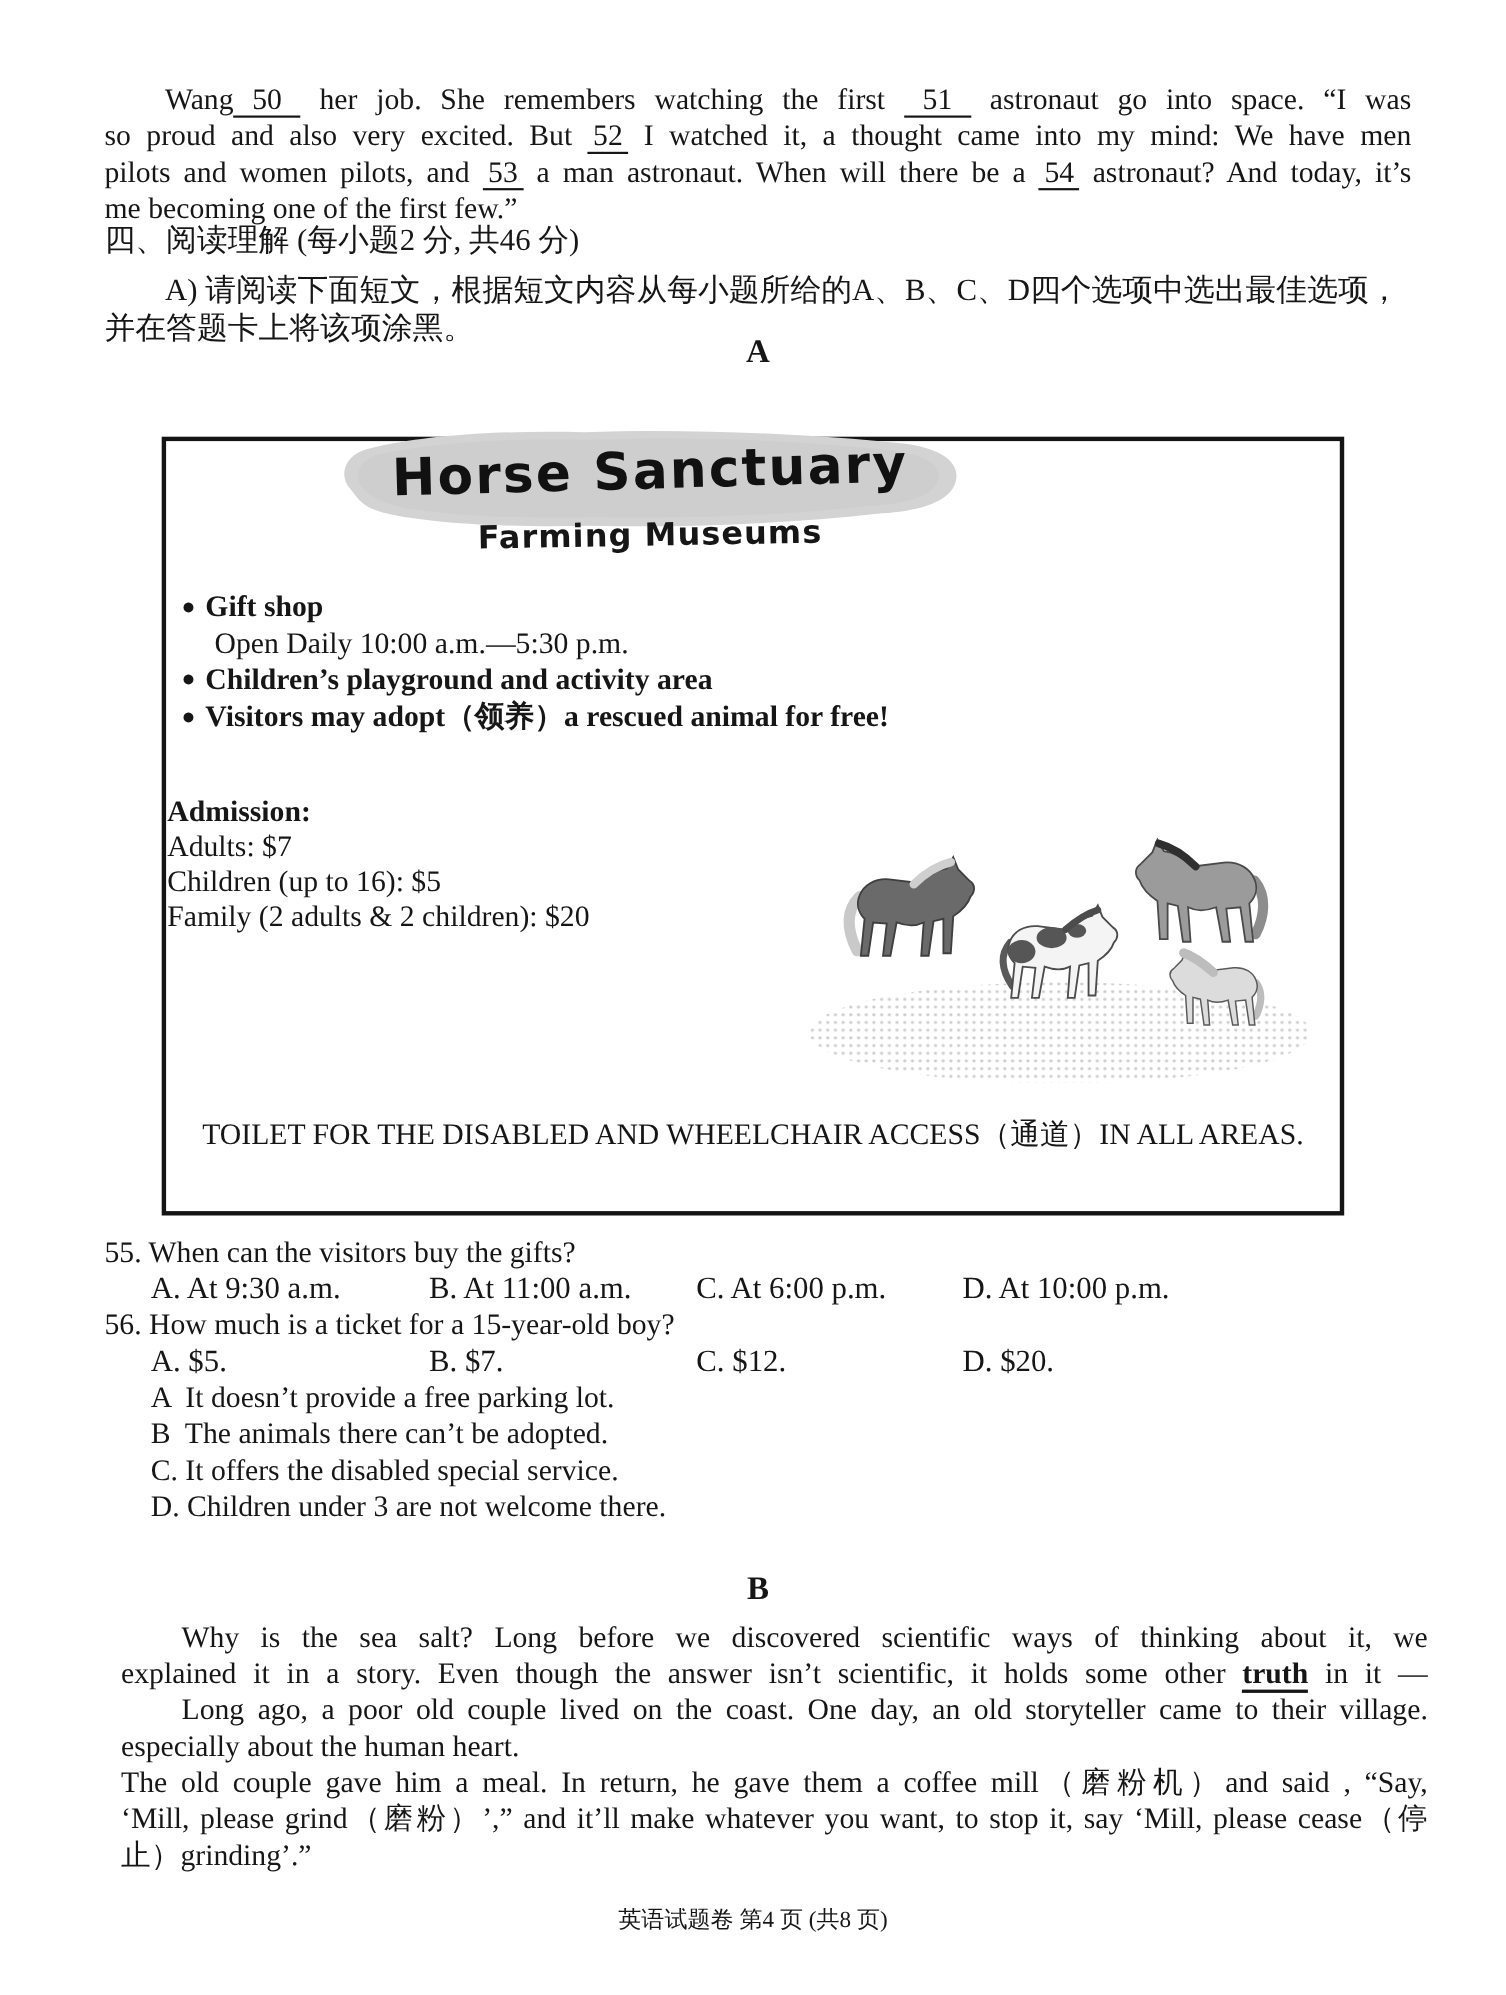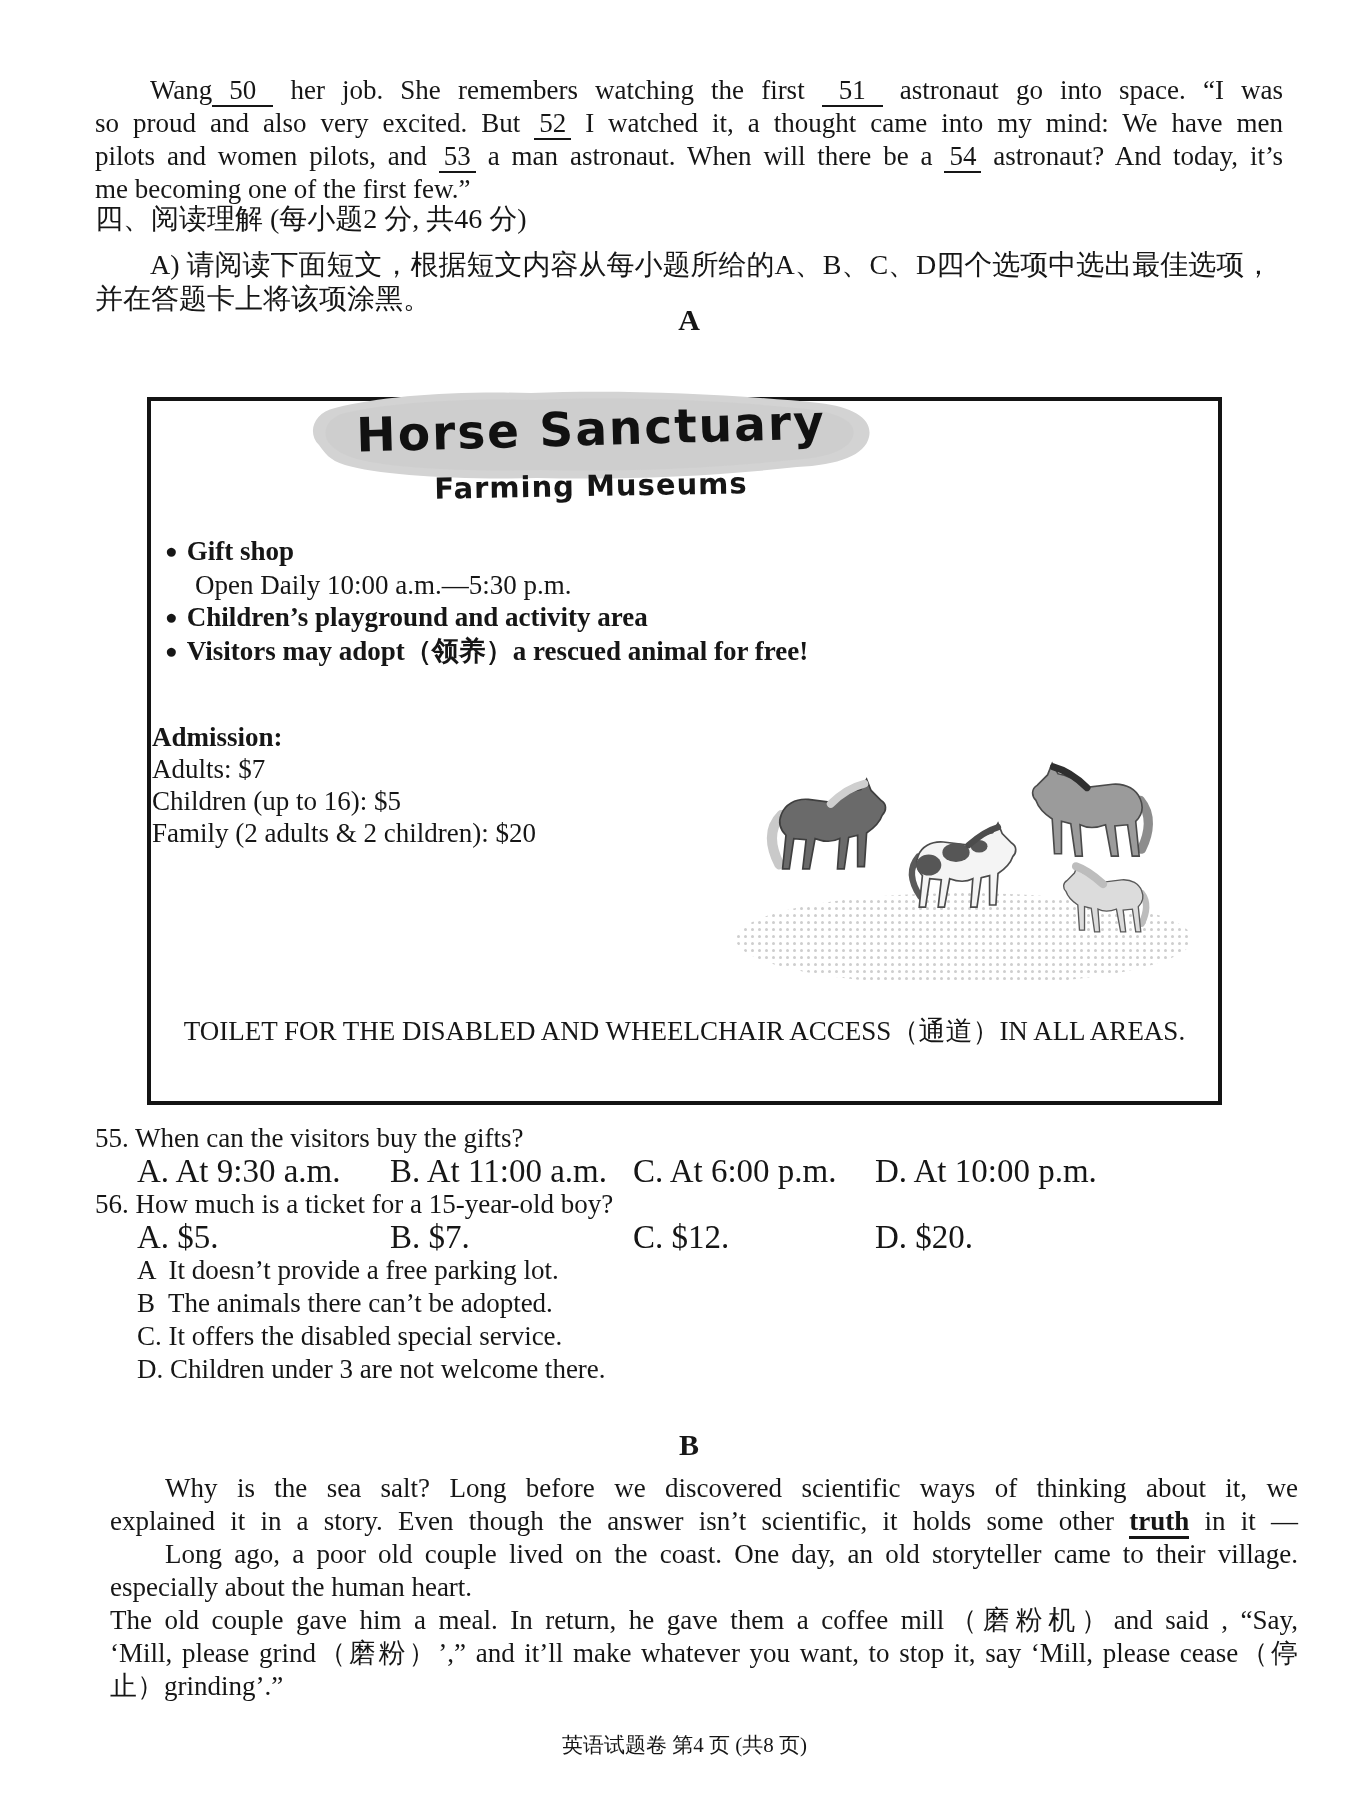--- a/index.html
+++ b/index.html
@@ -36,21 +36,21 @@
   .bold{font-weight:bold;}
   .sub{padding-left:30px;}
   #ad-admission{left:1px;top:296px;width:560px;margin-top:24px;}
   #ad-admission .line{line-height:32px;}
   #horses{left:578px;top:358px;width:478px;height:225px;}
   #ad-notes{left:0;top:612px;width:1067px;text-align:center;}
   #ad-notes .line{line-height:37px;}
   
   #questions{left:95px;top:1122px;width:1188px;}
   #questions .line{line-height:33px;}
-  .optrow{display:flex;padding-left:42px;font-size:33px;line-height:33px;align-items:center;}
+  .optrow{display:flex;padding-left:42px;font-size:28px;line-height:33px;align-items:center;}
   .optrow .o1{width:253px;}
   .optrow .o2{width:243px;}
   .optrow .o3{width:242px;}
   .optrow .o4{flex:1;}
   .optline{padding-left:42px;white-space:pre-wrap;}
   #label-b{top:1428px;}
   #label-a{top:303px;}
   #passage-b{left:110px;top:1472px;width:1188px;}
   #footer{left:0;top:1731px;width:1369px;text-align:center;font-size:21px;}
 </style>

